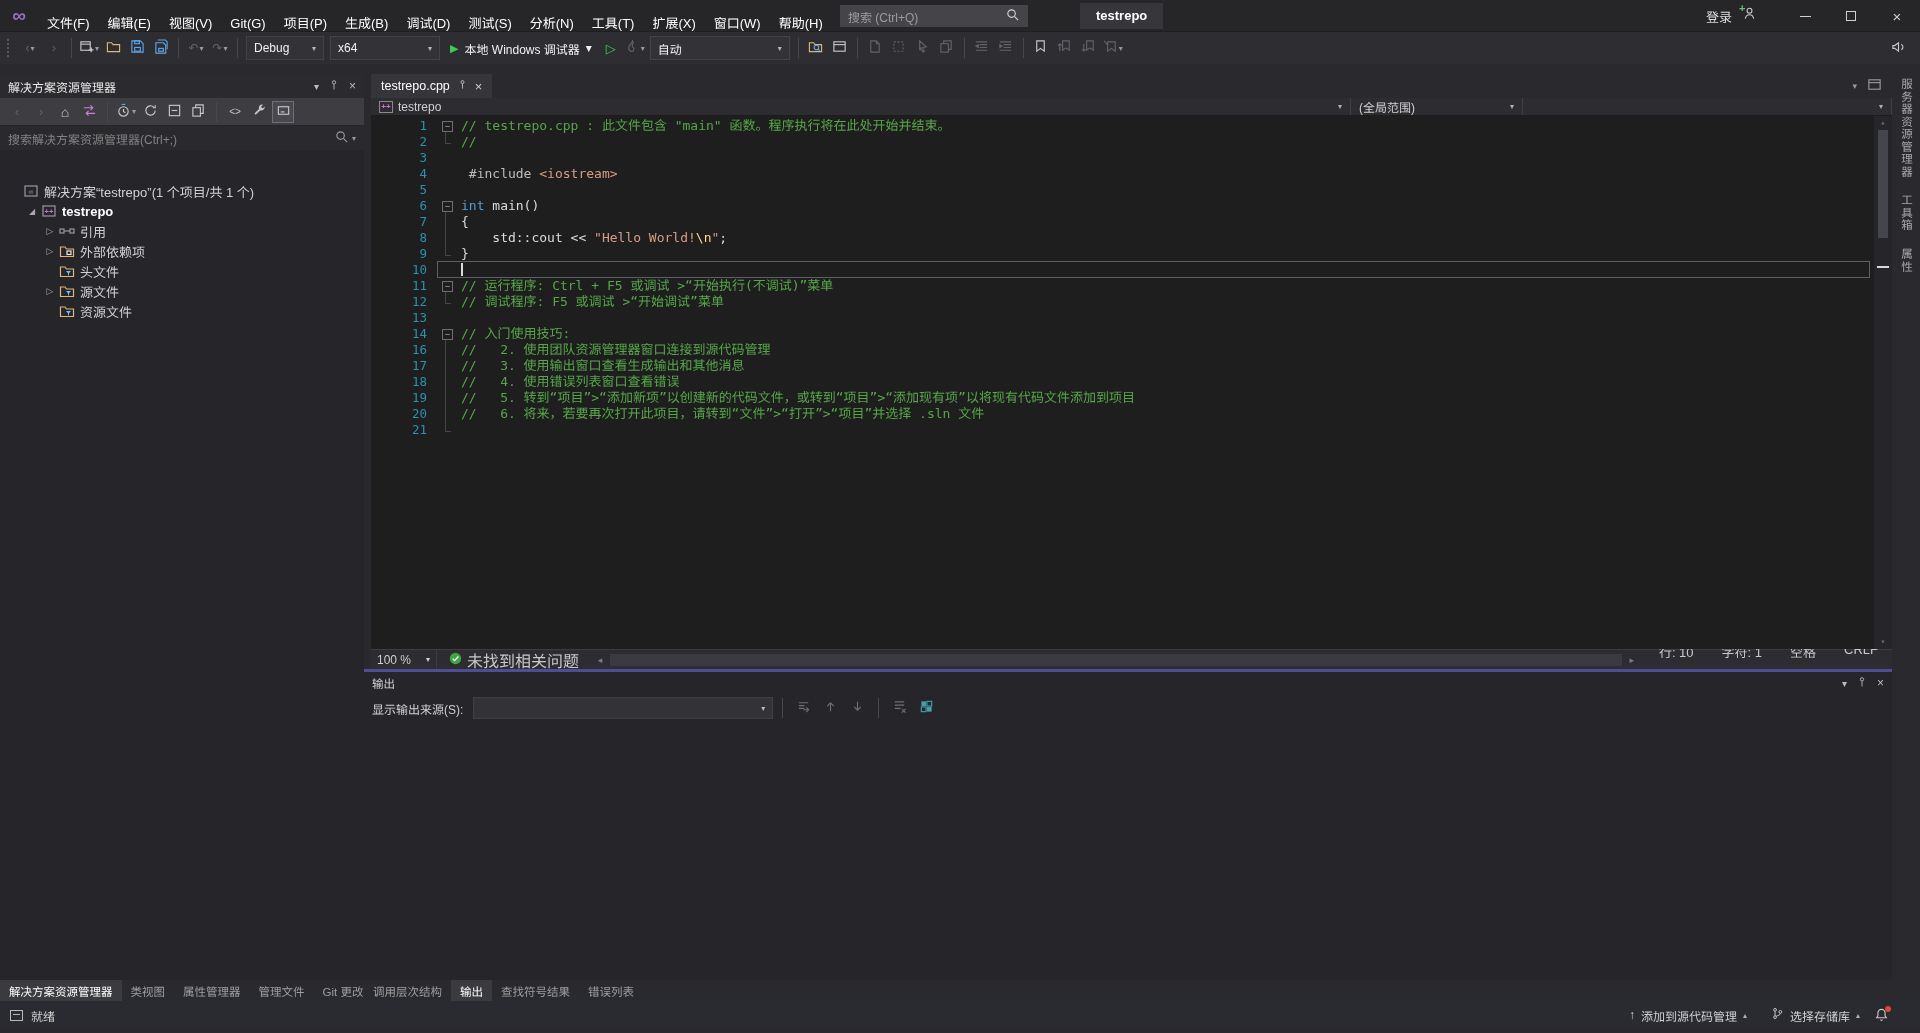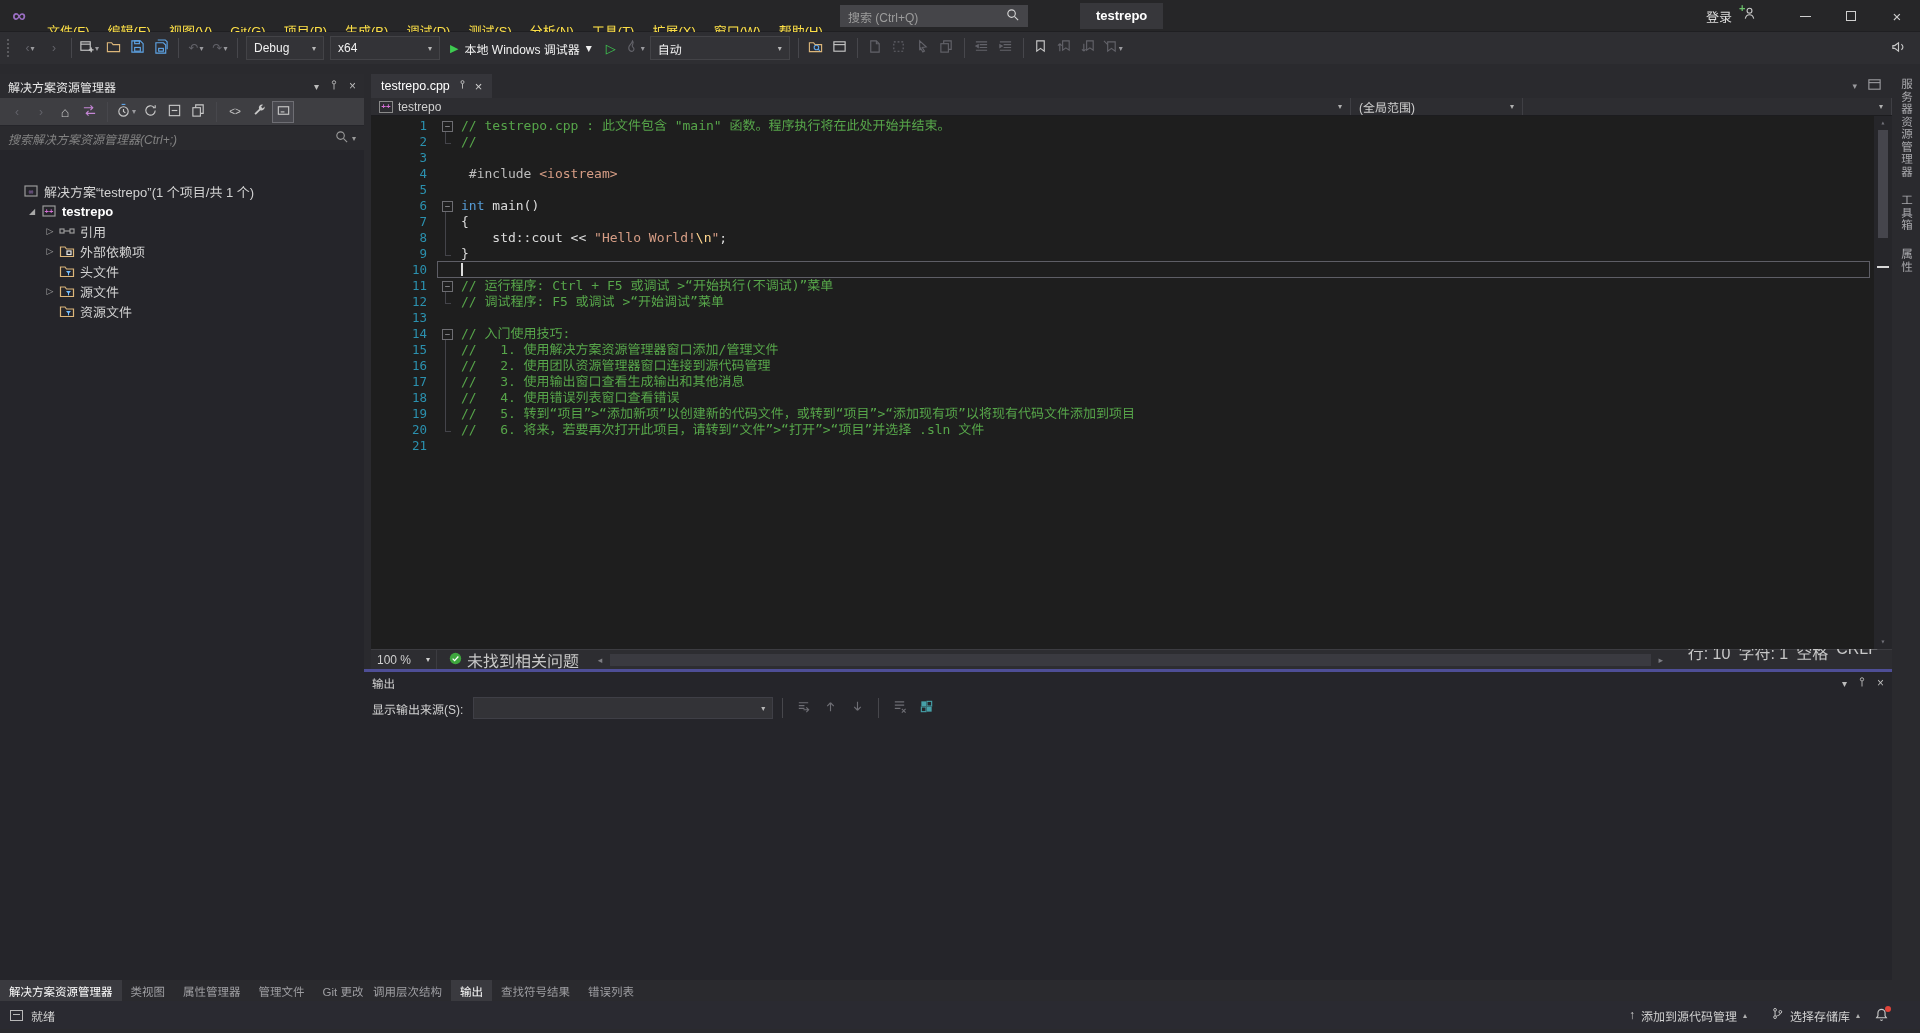--- a/index.html
+++ b/index.html
@@ -5,21 +5,21 @@
   * { margin:0; padding:0; box-sizing:border-box; }
   html,body { width:1920px; height:1033px; overflow:hidden; background:#2a2a2e;
     font-family:"Liberation Sans","DejaVu Sans",sans-serif; }
   #app { position:relative; width:1920px; height:1033px; background:#2a2a2e; color:#d6d6d6; }
 
   
   #titlebar { position:absolute; left:0; top:0; width:1920px; height:32px; background:#262628;
     display:flex; align-items:center; border-bottom:1px solid #1f1f22; }
   .vslogo { width:38px; text-align:center; color:#9b6fc4; font-size:19px; font-weight:bold; }
   #menubar { display:flex; height:32px; align-items:center; }
-  .menu-item { padding:16px 9px; font-size:13px; color:#fde047; height:32px; line-height:32px; cursor:default; }
+  .menu-item { padding:8px 9px; font-size:13px; color:#ffffff; height:32px; line-height:32px; cursor:default; }
   #qsearch { position:absolute; left:840px; top:5px; width:188px; height:22px; background:#454549;
     display:flex; align-items:center; padding:0 8px; }
   #qsearch .ph { flex:1; font-size:12px; color:#9c9c9c; }
   #wtitle { position:absolute; left:1080px; top:3px; height:26px; line-height:26px; background:#37373b;
     padding:0 16px; font-size:13px; font-weight:bold; color:#fff; }
   #signin-area { position:absolute; right:158px; top:0; height:32px; display:flex; align-items:center; gap:10px; }
   #signin-area .signin { font-size:13px; color:#dcdcdc; }
   .personwrap { position:relative; width:20px; height:20px; color:#c8c8c8; }
   .personwrap .plus { position:absolute; left:-3px; top:-4px; color:#6cc06c; font-size:11px; font-weight:bold; }
   #wincontrols { position:absolute; right:0; top:0; height:32px; display:flex; }
@@ -49,21 +49,21 @@
   
   #leftdock { position:absolute; left:0; top:74px; width:364px; bottom:31px; background:#25252a; }
   .panelheader { height:24px; display:flex; align-items:center; padding:0 8px; background:#2b2b2f; }
   .panelheader .ptitle { font-size:12px; color:#e8e8e8; flex:1; }
   .phicons { display:flex; align-items:center; gap:9px; color:#bcbcbc; }
   .phicons .pi { font-size:10px; } .phicons svg { width:12px; height:12px; }
   #setoolbar { height:27px; background:#3e3e42; display:flex; align-items:center; padding-left:6px; gap:2px; }
   #setoolbar .ti { min-width:22px; height:22px; }
   #setoolbar .boxed { border:1px solid #6e6e74; background:#48484e; }
   #sesearch { height:24px; margin:1px 0; background:#2a2a2e; display:flex; align-items:center; padding:0 8px; }
-  #sesearch .ph { flex:1; font-size:12px; color:#828282;font-style:italic; }
+  #sesearch .ph { flex:1; font-size:12px; color:#828282; }
   #sesearch .sic { color:#9a9a9a; display:flex; align-items:center; gap:3px; }
   #setree { padding-top:4px;margin-top:27px; }
   .trow { height:20px; display:flex; align-items:center; font-size:13px; color:#d2d2d2; }
   .trow .exp { width:16px; text-align:center; font-size:8px; color:#a8a8a8; }
   .trow .ticon { width:18px; height:16px; display:flex; align-items:center; justify-content:center; }
   .trow .ticon svg { width:16px; height:16px; }
   .trow .tlabel { padding-left:4px; white-space:nowrap; }
   .trow.bold .tlabel { font-weight:bold; color:#fff; }
   .docktabs { position:absolute; left:0; bottom:0; height:22px; width:100%; display:flex;
     background:#2a2a2e; align-items:stretch; }
@@ -105,21 +105,21 @@
   #vscroll .cmark { position:absolute; top:150px; left:3px; width:12px; height:2px; background:#d8d8d8; }
   #vscroll .bottomarr { position:absolute; bottom:0; }
   #edbottom { height:20px; background:#2d2d31; border-top:1px solid #3c3c41; display:flex; align-items:center; }
   #zoomcombo { width:66px; height:20px; display:flex; align-items:center; font-size:12px; color:#cfcfcf;
     padding:0 6px; border-right:1px solid #3c3c41; }
   #zoomcombo .dd { margin-left:auto; font-size:8px; }
   #health { display:flex; align-items:center; gap:5px; padding:0 12px; font-size:16px; color:#c8c8c8; }
   #health svg { width:13px; height:13px; }
   .scrollarr { width:18px; text-align:center; color:#7e7e84; font-size:9px; }
   #htrack { flex:1; height:12px; background:#3a3a40; margin:0 1px; }
-  #edinfo { display:flex; gap:8px; font-size:16px; color:#c8c8c8; padding:0 14px 16px 18px; }
+  #edinfo { display:flex; gap:28px; font-size:13px; color:#c8c8c8; padding:0 14px 16px 18px; }
 
   
   #bluesplit { position:absolute; left:364px; right:28px; top:669px; height:3px; background:#4e4e96; }
   #bottomdock { position:absolute; left:364px; right:28px; top:672px; bottom:31px; background:#25252a; }
   #outheader { height:22px; display:flex; align-items:center; padding:0 8px; }
   #outheader .ptitle { font-size:11.5px; color:#d4d4d4; flex:1; }
   #outtools { height:28px; display:flex; align-items:center; padding-left:8px; gap:4px; }
   #outtools .lbl { font-size:12px; color:#cfcfcf; margin-right:6px; }
   #outcombo { width:300px; height:22px; background:#333337; border:1px solid #3f3f46; display:flex;
     align-items:center; padding:0 7px; font-size:12px; color:#e0e0e0; }
@@ -599,25 +599,20 @@
             <span class="ct"></span>
           </div>
           <div class="cl">
             <span class="ln">14</span>
             <span class="fold">
               <span class="foldbox">−</span>
             </span>
             <span class="ct"><span class="tk-cmt">// 入门使用技巧: </span></span>
           </div>
           <div class="cl">
-            <span class="ln">15</span>
-            <span class="fold"></span>
-            <span class="ct"><span class="tk-cmt">//   1. 使用解决方案资源管理器窗口添加/管理文件</span></span>
-          </div>
-          <div class="cl">
             <span class="ln">16</span>
             <span class="fold"></span>
             <span class="ct"><span class="tk-cmt">//   2. 使用团队资源管理器窗口连接到源代码管理</span></span>
           </div>
           <div class="cl">
             <span class="ln">17</span>
             <span class="fold"></span>
             <span class="ct"><span class="tk-cmt">//   3. 使用输出窗口查看生成输出和其他消息</span></span>
           </div>
           <div class="cl">

